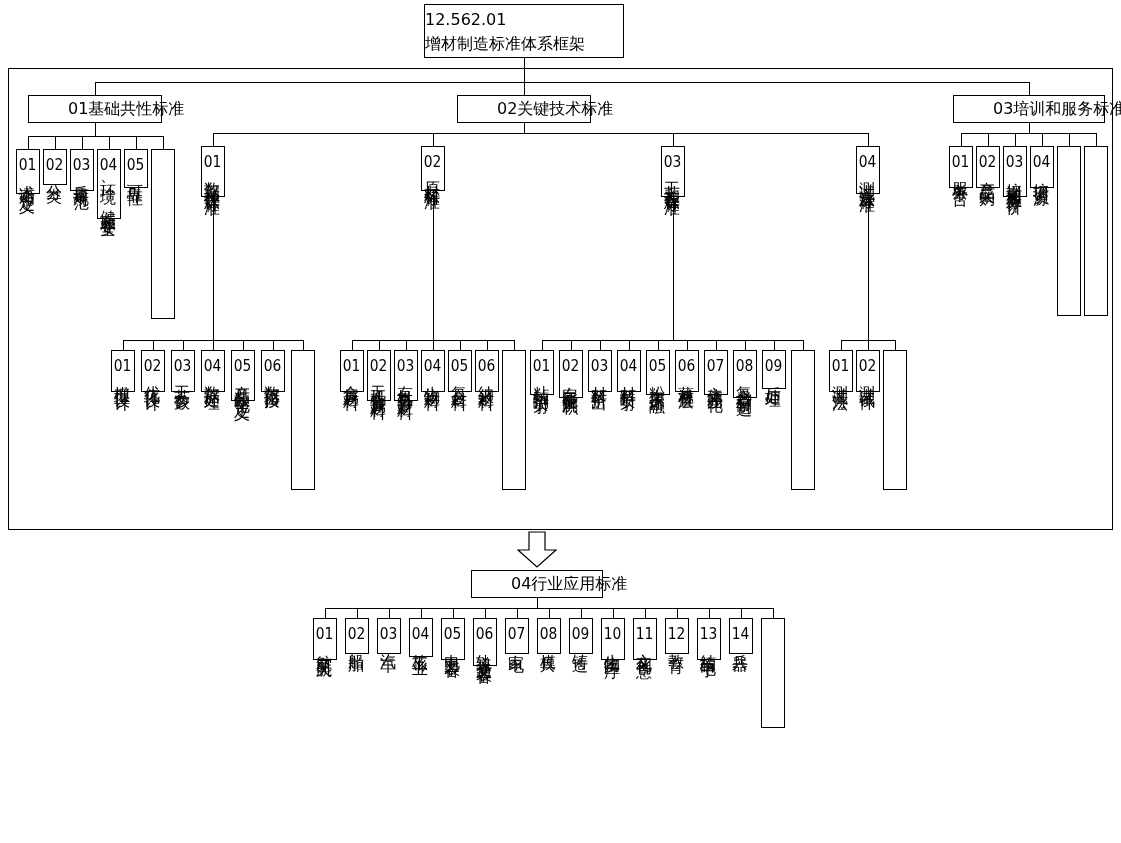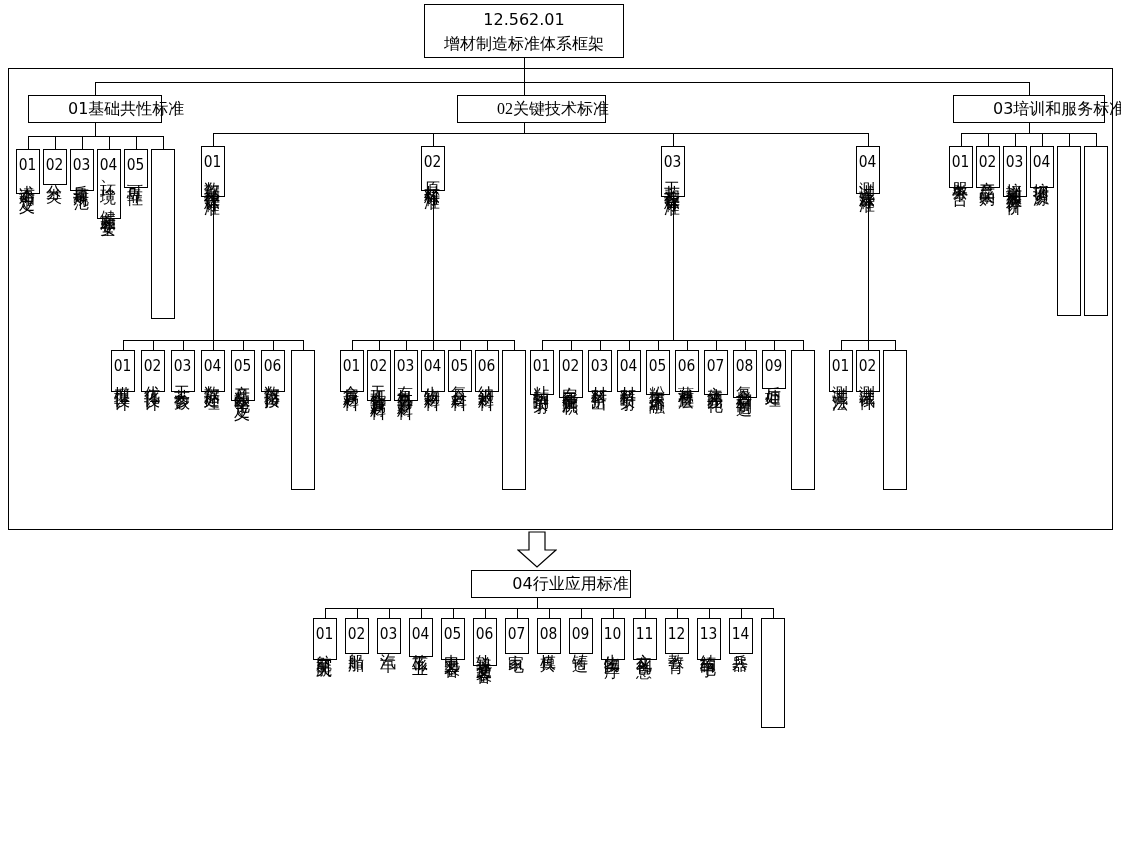--- a/index.html
+++ b/index.html
@@ -3,21 +3,21 @@
 <meta charset="utf-8">
 <style>
   html,body { margin:0; padding:0; background:#fff; }
   #stage {
     position:relative; width:1121px; height:843px; background:#fff;
     font-family:"DejaVu Sans", sans-serif; color:#000; overflow:hidden;
   }
   .box { position:absolute; border:1px solid #000; background:#fff; box-sizing:border-box; }
   .hbox { text-align:center; font-size:16px; line-height:26px; height:28px; white-space:nowrap;padding-left:39px; }
   #frame { background:transparent; }
-  #topBox { left:424px; top:4px; width:200px; height:54px; text-align:center; }
+  #topBox { left:424px; top:4px; width:200px; height:54px; text-align:left; }
   #topBox .l1 { line-height:24px; padding-top:3px; font-size:16px; }
   #topBox .l2 { line-height:24px; font-size:16px; }
   .vbox {
     position:absolute; border:1px solid #000; background:#fff; box-sizing:border-box;
     width:24px; writing-mode:vertical-lr; text-orientation:upright;
     font-size:16px; letter-spacing:3px; line-height:20px; padding:6px 0;
     text-align:left;
   }
   .tcy { text-combine-upright:all; letter-spacing:0; }
   .ln { position:absolute; background:#000; }
@@ -32,28 +32,28 @@
 <div id="stage">
 
   <div class="box" id="topBox">
     <div class="l1">12.562.01</div>
     <div class="l2">增材制造标准体系框架</div>
   </div>
 
   <div class="box" id="frame" style="left:8px; top:68px; width:1105px; height:462px;"></div>
 
   <div class="box hbox" id="h1" style="left:28px; top:95px; width:134px;">01基础共性标准</div>
-  <div class="box hbox" id="h2" style="left:457px; top:95px; width:149px;font-family:Liberation Serif, serif;">02关键技术标准</div>
+  <div class="box hbox" id="h2" style="left:457px; top:95px; width:134px;">02关键技术标准</div>
   <div class="box hbox" id="h3" style="left:953px; top:95px; width:152px;">03培训和服务标准</div>
 
   <svg id="arrow" style="left:517px; top:531px;" width="40" height="38" viewBox="0 0 40 38">
     <polygon points="12,1 28,1 28,19 39,19 20,36 1,19 12,19" fill="#ffffff" stroke="#000000" stroke-width="1.2"></polygon>
   </svg>
 
-  <div class="box hbox" id="indBox" style="left:471px; top:570px; width:160px;">04行业应用标准</div>
+  <div class="box hbox" id="indBox" style="left:471px; top:570px; width:132px;">04行业应用标准</div>
 
 
 <div class="vbox" style="left: 201px; top: 146px;"><span class="tcy">01</span>数据和设计标准</div>
     <div class="vbox" style="left: 421px; top: 146px;"><span class="tcy">02</span>原材料标准</div>
     <div class="vbox" style="left: 661px; top: 146px;"><span class="tcy">03</span>工艺和设备标准</div>
     <div class="vbox" style="left: 856px; top: 146px;"><span class="tcy">04</span>测试方法标准</div>
     <div class="vbox" style="left: 16px; top: 149px;"><span class="tcy">01</span>术语和定义</div>
     <div class="vbox" style="left: 43px; top: 149px;"><span class="tcy">02</span>分类</div>
     <div class="vbox" style="left: 70px; top: 149px;"><span class="tcy">03</span>质量规范</div>
     <div class="vbox" style="left: 97px; top: 149px;"><span class="tcy">04</span>环境、健康和安全</div>

